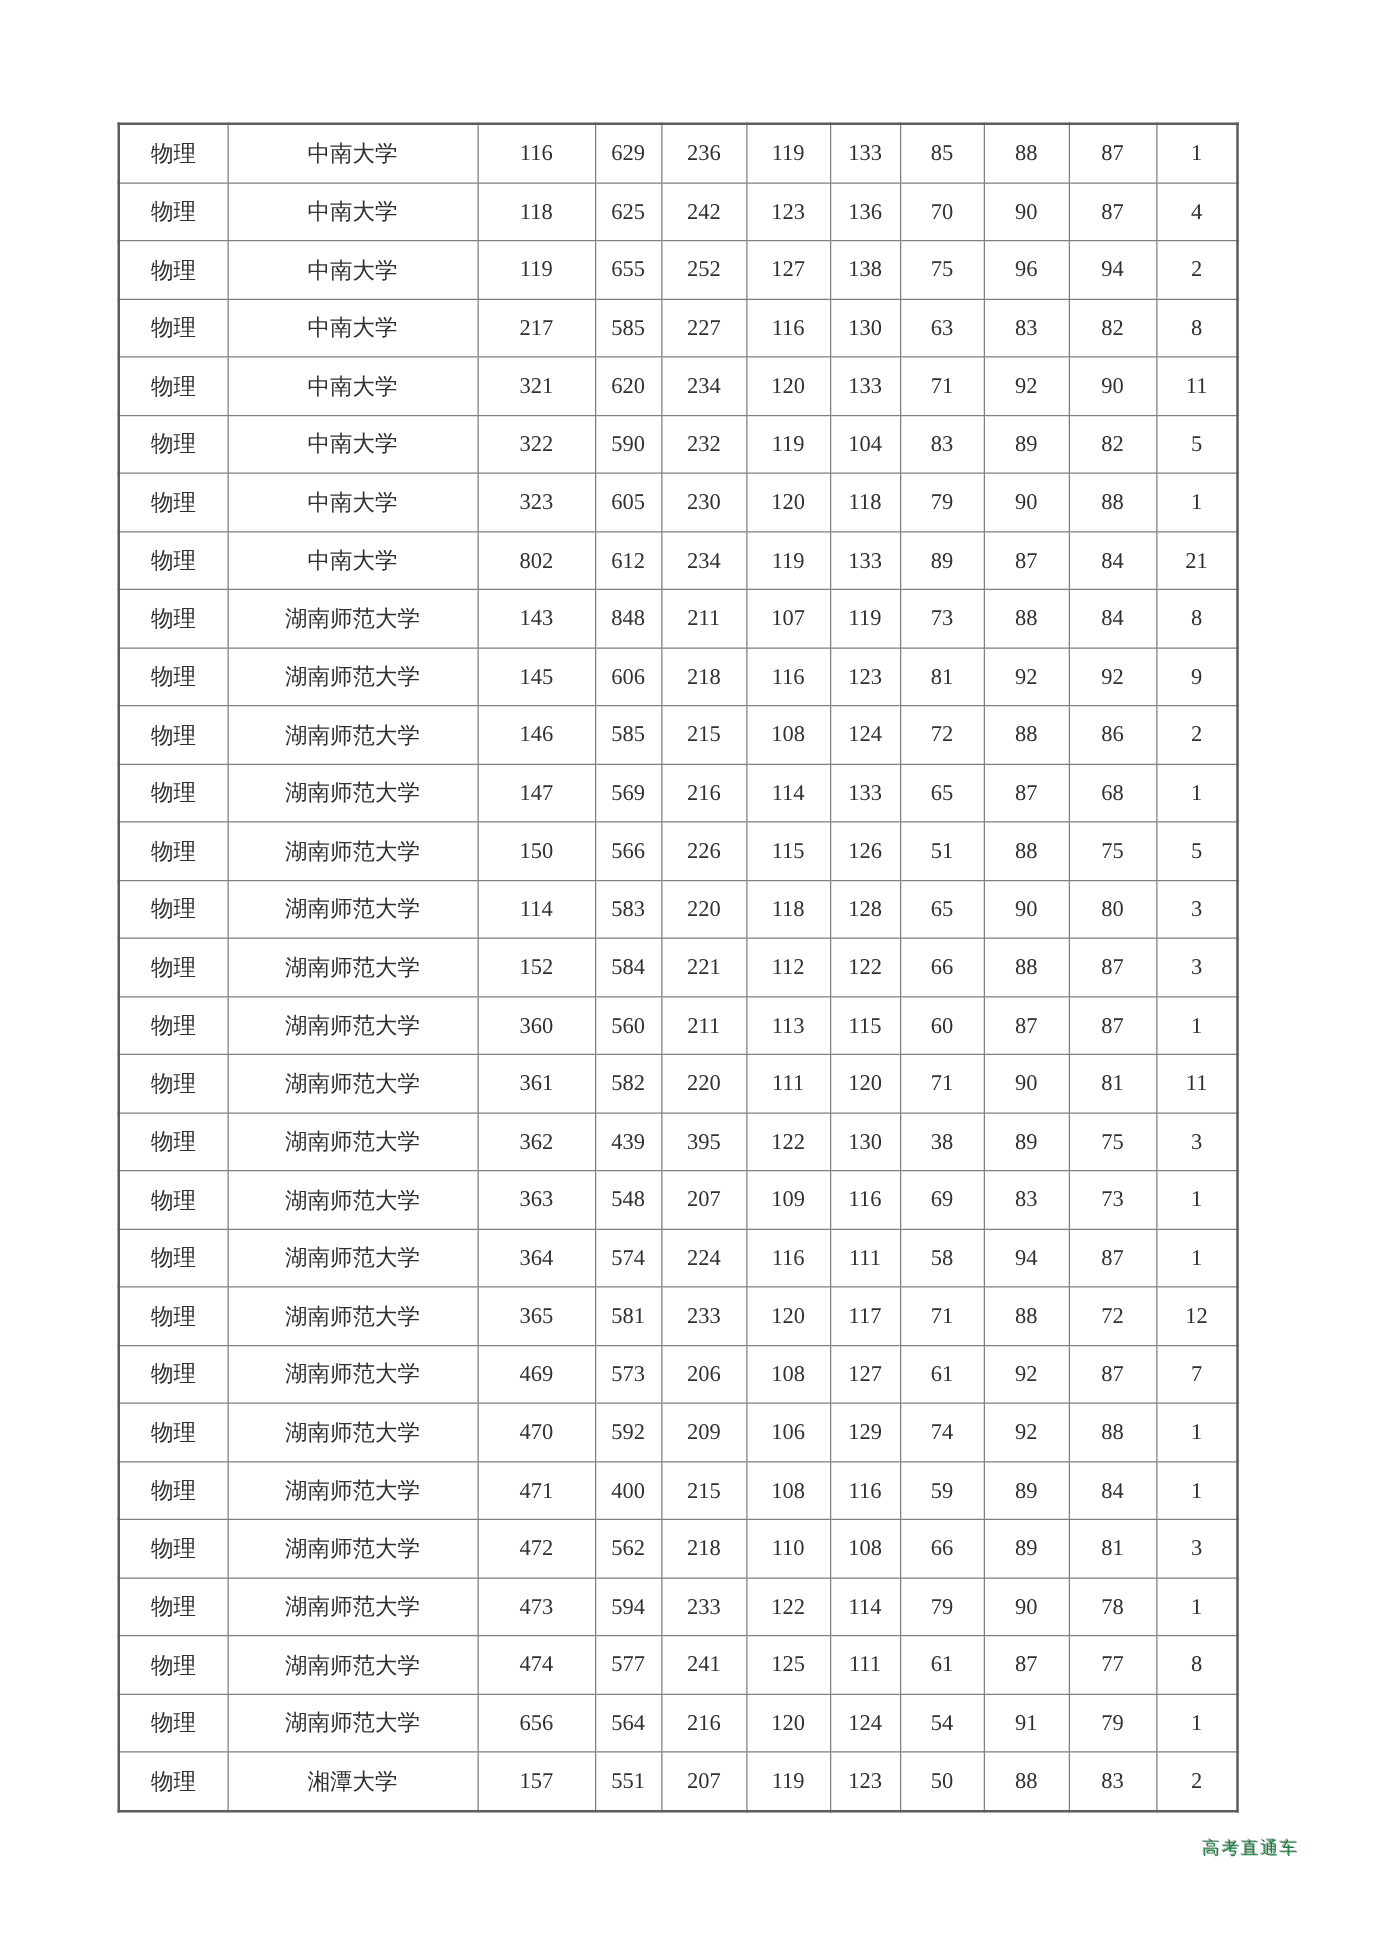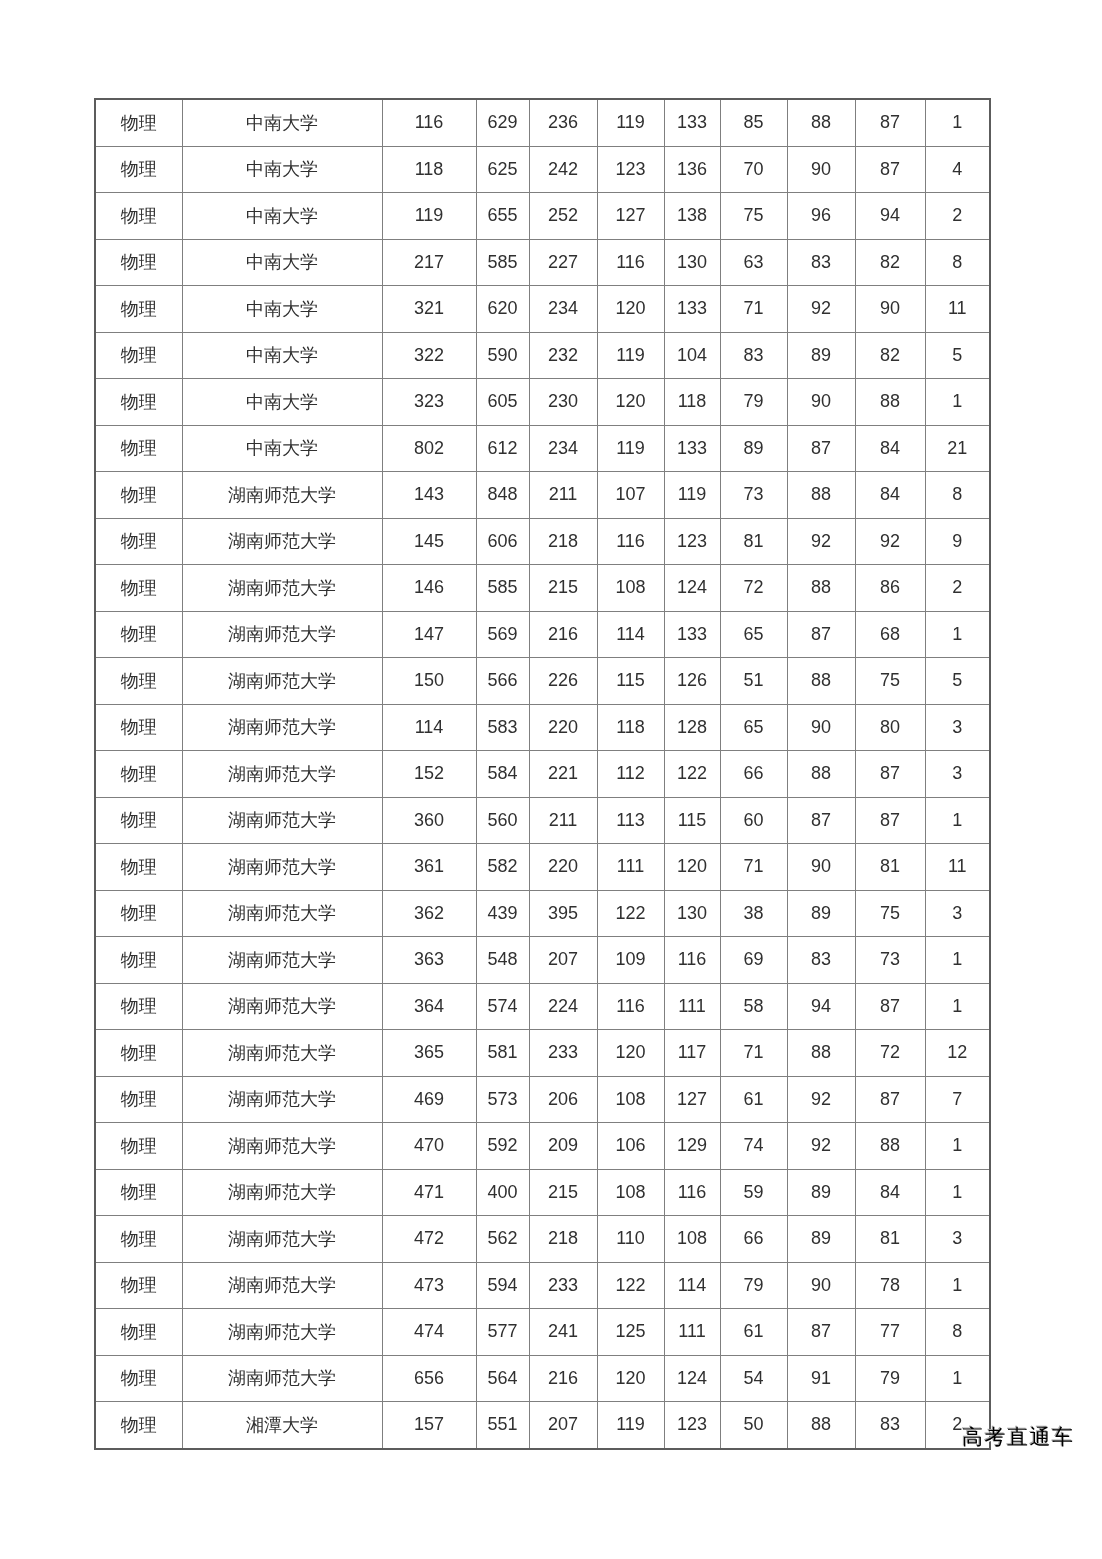--- a/index.html
+++ b/index.html
@@ -11,20 +11,21 @@
     width: 1102px;
     height: 1559px;
     position: relative;
     font-family: "Liberation Sans", "DejaVu Sans", sans-serif;
   }
   .page {
     position: absolute;
     inset: 0;
     background: #ffffff;
     overflow: hidden;
+    font-family: Liberation Serif, serif;
   }
   table.scores {
     position: absolute;
     left: 94px;
     top: 98px;
     width: 895px;
     border-collapse: collapse;
     table-layout: fixed;
     border: 2px solid #5c5c5c;
   }
@@ -35,24 +36,24 @@
     text-align: center;
     vertical-align: middle;
     font-size: 18px;
     color: #303030;
     white-space: nowrap;
     overflow: hidden;
   }
   .watermark {
     position: absolute;
     left: 962px;
-    top: 1423px;
-    font-size: 21px;
+    top: 1470px;
+    font-size: 14px;
     letter-spacing: 1.5px;
-    color: #000000;
+    color: #15803d;
     text-shadow: -1px -1px 0 #a8a8a8, 1px 1px 0 #ffffff;
     user-select: none;
   }
 </style>
 </head>
 <body>
 
 <div class="page">
 
   <table class="scores">

